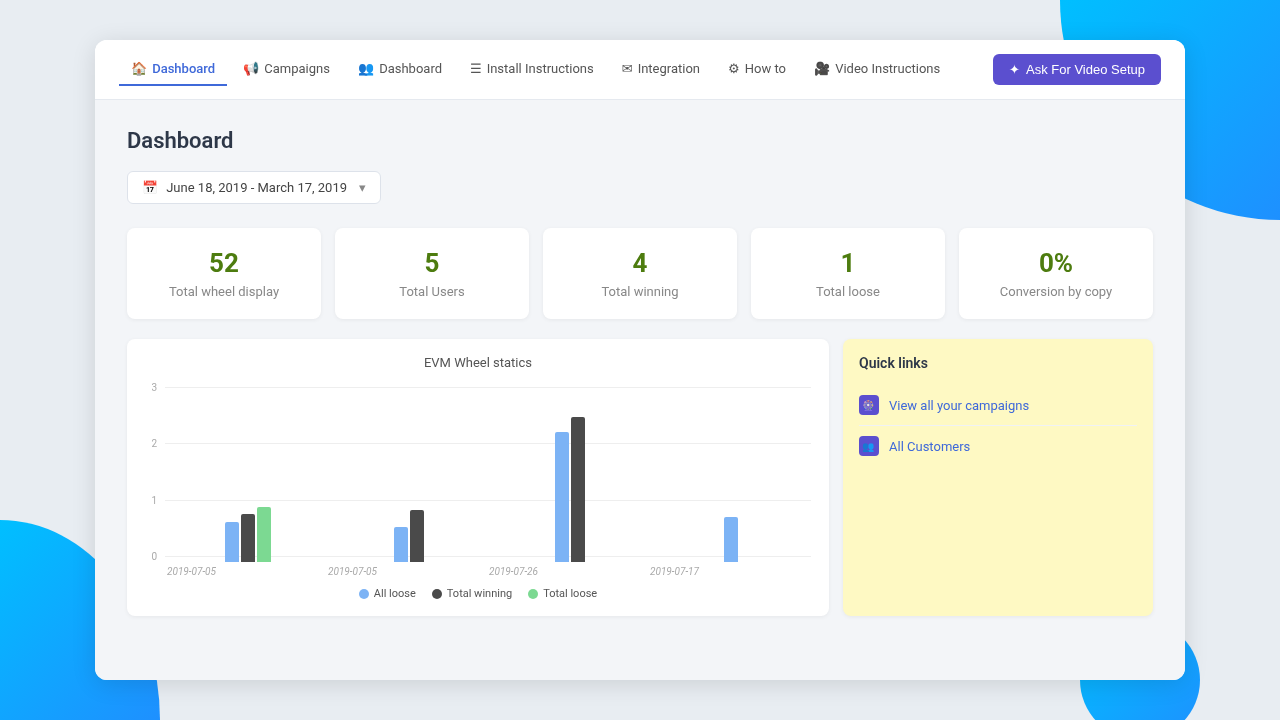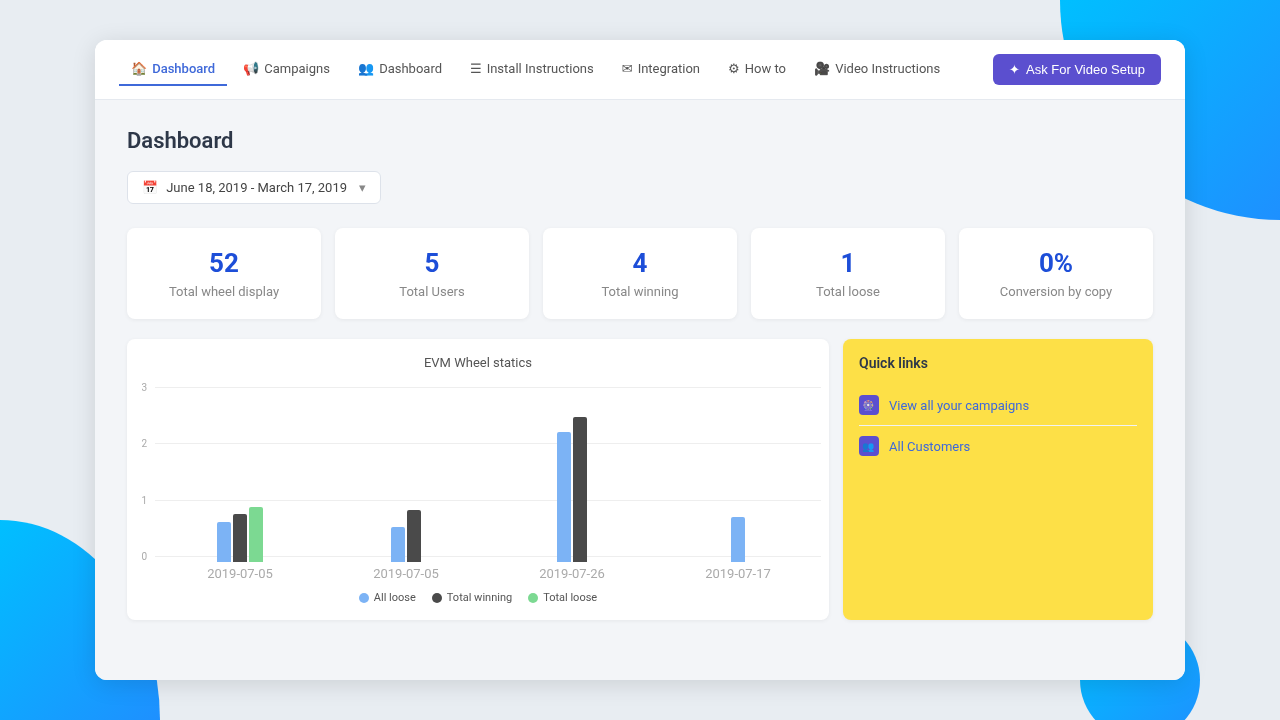--- a/index.html
+++ b/index.html
@@ -142,41 +142,41 @@
       flex: 1;
       background: #fff;
       border-radius: 8px;
       padding: 20px 16px;
       text-align: center;
       box-shadow: 0 1px 4px rgba(0,0,0,0.06);
     }
     .stat-value {
       font-size: 26px;
       font-weight: 700;
-      color: #1d4ed8;
+      color: #4d7c0f;
       margin-bottom: 6px;
     }
     .stat-label {
       font-size: 13px;
       color: #888;
     }
 
     
     .main-row {
       display: flex;
       gap: 14px;
     }
 
     
     .chart-card {
       flex: 1;
       background: #fff;
       border-radius: 8px;
       box-shadow: 0 1px 4px rgba(0,0,0,0.06);
-      padding: 16px 8px;
+      padding: 16px 18px;
     }
     .chart-title {
       font-size: 13px;
       color: #555;
       text-align: center;
       margin-bottom: 12px;
     }
     .chart-area {
       position: relative;
       height: 180px;
@@ -231,23 +231,23 @@
     .bar.dark { background: #4a4a4a; }
     .bar.green { background: #7cd992; }
 
     .chart-x-labels {
       display: flex;
       margin-left: 22px;
       margin-top: 4px;
     }
     .chart-x-label {
       flex: 1;
-      font-size: 13px;
+      font-size: 10px;
       color: #aaa;
-      text-align: center;
+      font-style: italic;
     }
 
     .chart-legend {
       display: flex;
       justify-content: center;
       gap: 16px;
       margin-top: 10px;
     }
     .legend-item {
       display: flex;
@@ -261,21 +261,21 @@
       height: 10px;
       border-radius: 50%;
     }
     .legend-dot.blue { background: #7cb3f5; }
     .legend-dot.dark { background: #4a4a4a; }
     .legend-dot.green { background: #7cd992; }
 
     
     .quick-links-card {
       width: 310px;
-      background: #fde047;
+      background: #fef9c3;
       border-radius: 8px;
       box-shadow: 0 1px 4px rgba(0,0,0,0.06);
       padding: 16px;
     }
     .quick-links-title {
       font-size: 14px;
       font-weight: 600;
       color: #2d3748;
       margin-bottom: 14px;
     }

